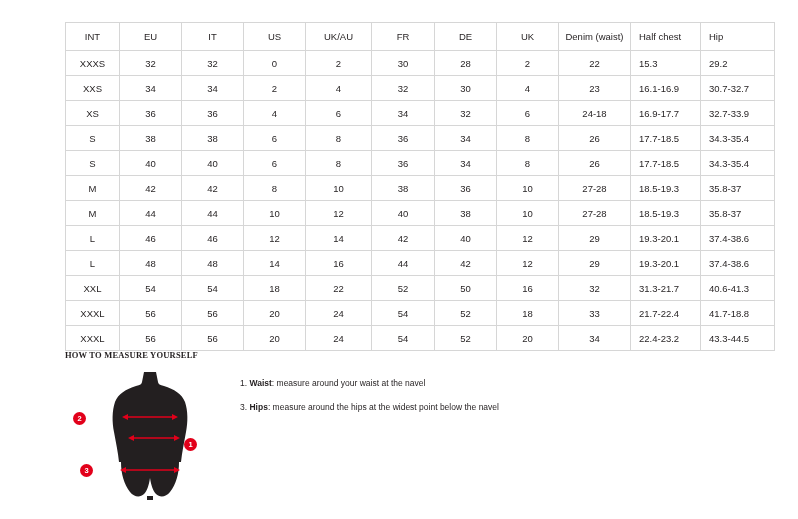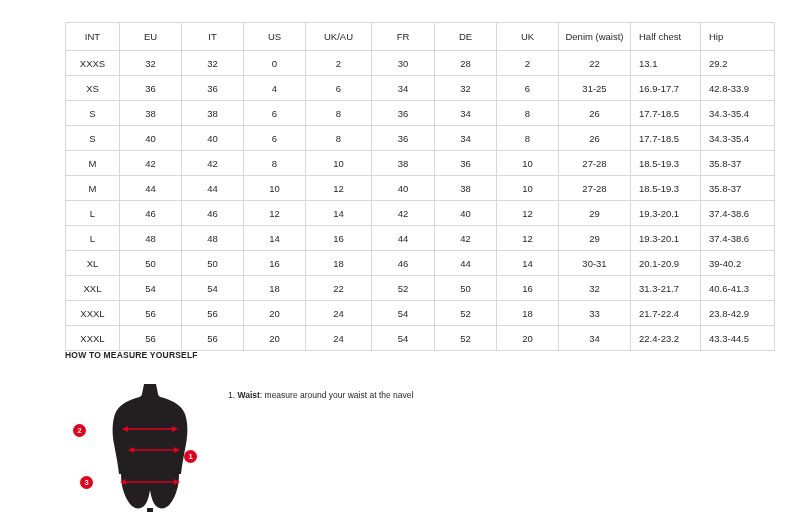--- a/index.html
+++ b/index.html
@@ -71,36 +71,37 @@
     position: absolute;
     left: 65px;
     top: 350px;
     width: 680px;
   }
   .measure-title {
     font-size: 8.5px;
     font-weight: bold;
     letter-spacing: 0.2px;
     color: #231f20;
-    margin-bottom: 22px;
+    margin-bottom: 10px;
+    font-family: Liberation Serif, serif;
   }
   .measure-body {
     position: relative;
     display: flex;
     align-items: flex-start;
   }
   .figure-box {
     position: relative;
     width: 120px;
     height: 130px;
     margin-left: 35px;
     flex: none;
   }
   .steps {
-    margin-left: 8px;
+    margin-left: 20px;
     margin-top: 8px;
   }
   .step {
     font-size: 8.5px;
     color: #231f20;
     margin-bottom: 14px;
     line-height: 1.2;
   }
   .step b { font-weight: bold; }
 
@@ -164,35 +165,48 @@
           <tr>
             <td>XXXS</td>
             <td>32</td>
             <td>32</td>
             <td>0</td>
             <td>2</td>
             <td>30</td>
             <td>28</td>
             <td>2</td>
             <td>22</td>
-            <td class="al">13.1</td>
+            <td class="al">15.3</td>
             <td class="al">29.2</td>
+          </tr>
+          <tr>
+            <td>XXS</td>
+            <td>34</td>
+            <td>34</td>
+            <td>2</td>
+            <td>4</td>
+            <td>32</td>
+            <td>30</td>
+            <td>4</td>
+            <td>23</td>
+            <td class="al">16.1-16.9</td>
+            <td class="al">30.7-32.7</td>
           </tr>
           <tr>
             <td>XS</td>
             <td>36</td>
             <td>36</td>
             <td>4</td>
             <td>6</td>
             <td>34</td>
             <td>32</td>
             <td>6</td>
-            <td>31-25</td>
+            <td>24-18</td>
             <td class="al">16.9-17.7</td>
-            <td class="al">42.8-33.9</td>
+            <td class="al">32.7-33.9</td>
           </tr>
           <tr>
             <td>S</td>
             <td>38</td>
             <td>38</td>
             <td>6</td>
             <td>8</td>
             <td>36</td>
             <td>34</td>
             <td>8</td>
@@ -259,33 +273,20 @@
             <td>14</td>
             <td>16</td>
             <td>44</td>
             <td>42</td>
             <td>12</td>
             <td>29</td>
             <td class="al">19.3-20.1</td>
             <td class="al">37.4-38.6</td>
           </tr>
           <tr>
-            <td>XL</td>
-            <td>50</td>
-            <td>50</td>
-            <td>16</td>
-            <td>18</td>
-            <td>46</td>
-            <td>44</td>
-            <td>14</td>
-            <td>30-31</td>
-            <td class="al">20.1-20.9</td>
-            <td class="al">39-40.2</td>
-          </tr>
-          <tr>
             <td>XXL</td>
             <td>54</td>
             <td>54</td>
             <td>18</td>
             <td>22</td>
             <td>52</td>
             <td>50</td>
             <td>16</td>
             <td>32</td>
             <td class="al">31.3-21.7</td>
@@ -295,21 +296,21 @@
             <td>XXXL</td>
             <td>56</td>
             <td>56</td>
             <td>20</td>
             <td>24</td>
             <td>54</td>
             <td>52</td>
             <td>18</td>
             <td>33</td>
             <td class="al">21.7-22.4</td>
-            <td class="al">23.8-42.9</td>
+            <td class="al">41.7-18.8</td>
           </tr>
           <tr>
             <td>XXXL</td>
             <td>56</td>
             <td>56</td>
             <td>20</td>
             <td>24</td>
             <td>54</td>
             <td>52</td>
             <td>20</td>
@@ -359,18 +360,22 @@
         <div class="bullet b1">1</div>
         <div class="bullet b2">2</div>
         <div class="bullet b3">3</div>
       </div>
 
       <div class="steps">
         <div class="step">
           <span>1.</span>
           <b>Waist</b><span>: measure around your waist at the navel</span>
         </div>
+        <div class="step">
+          <span>3.</span>
+          <b>Hips</b><span>: measure around the hips at the widest point below the navel</span>
+        </div>
       </div>
 
     </div>
   </div>
 
 </div>
 
 </body></html>

